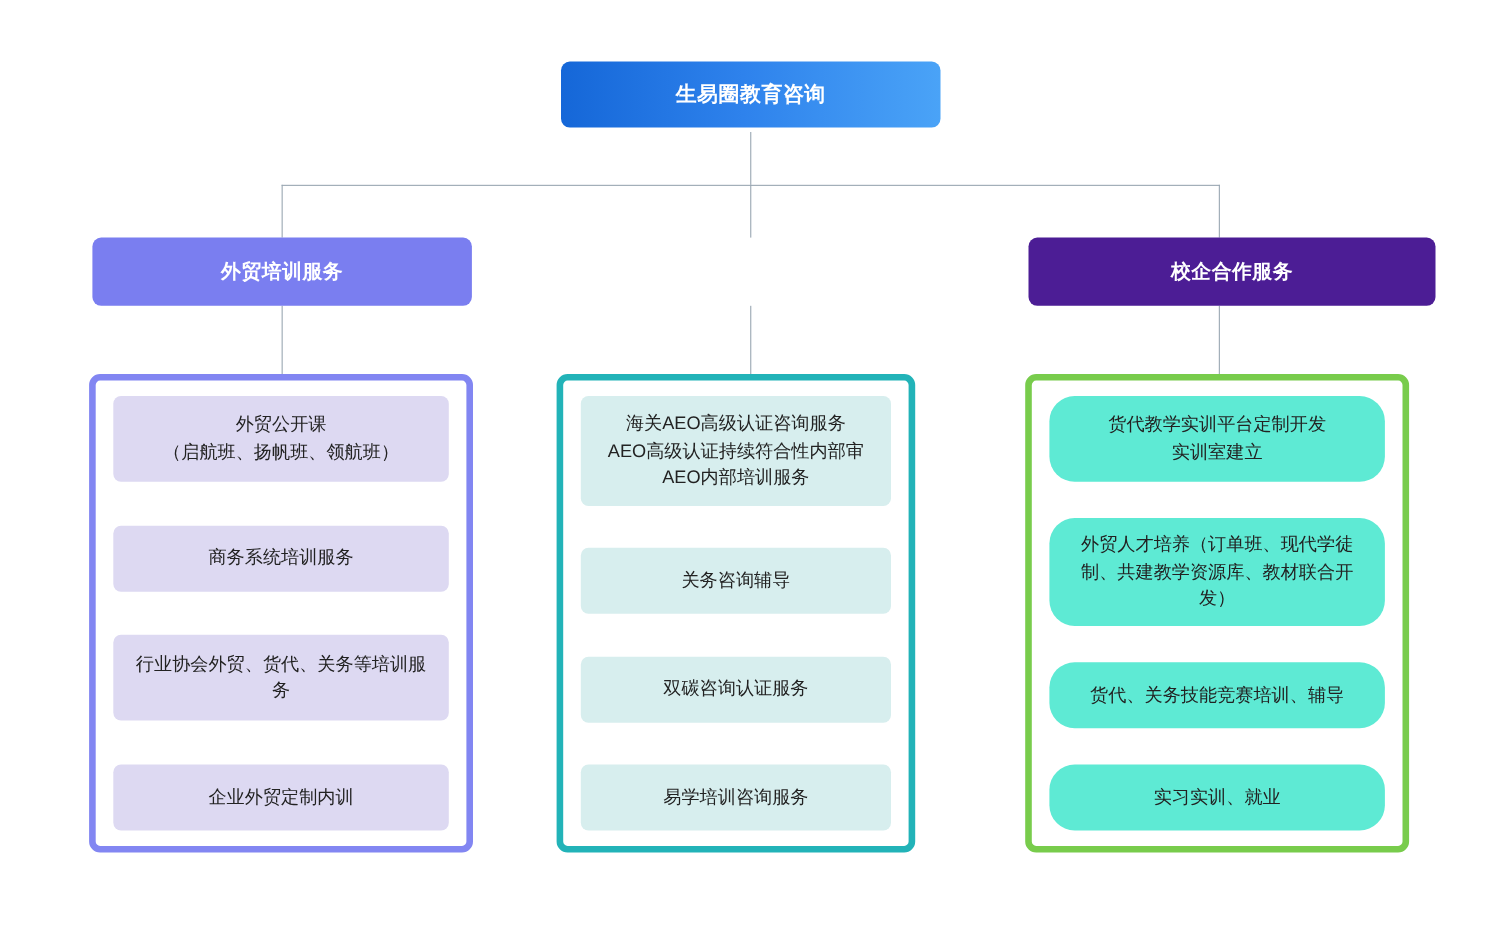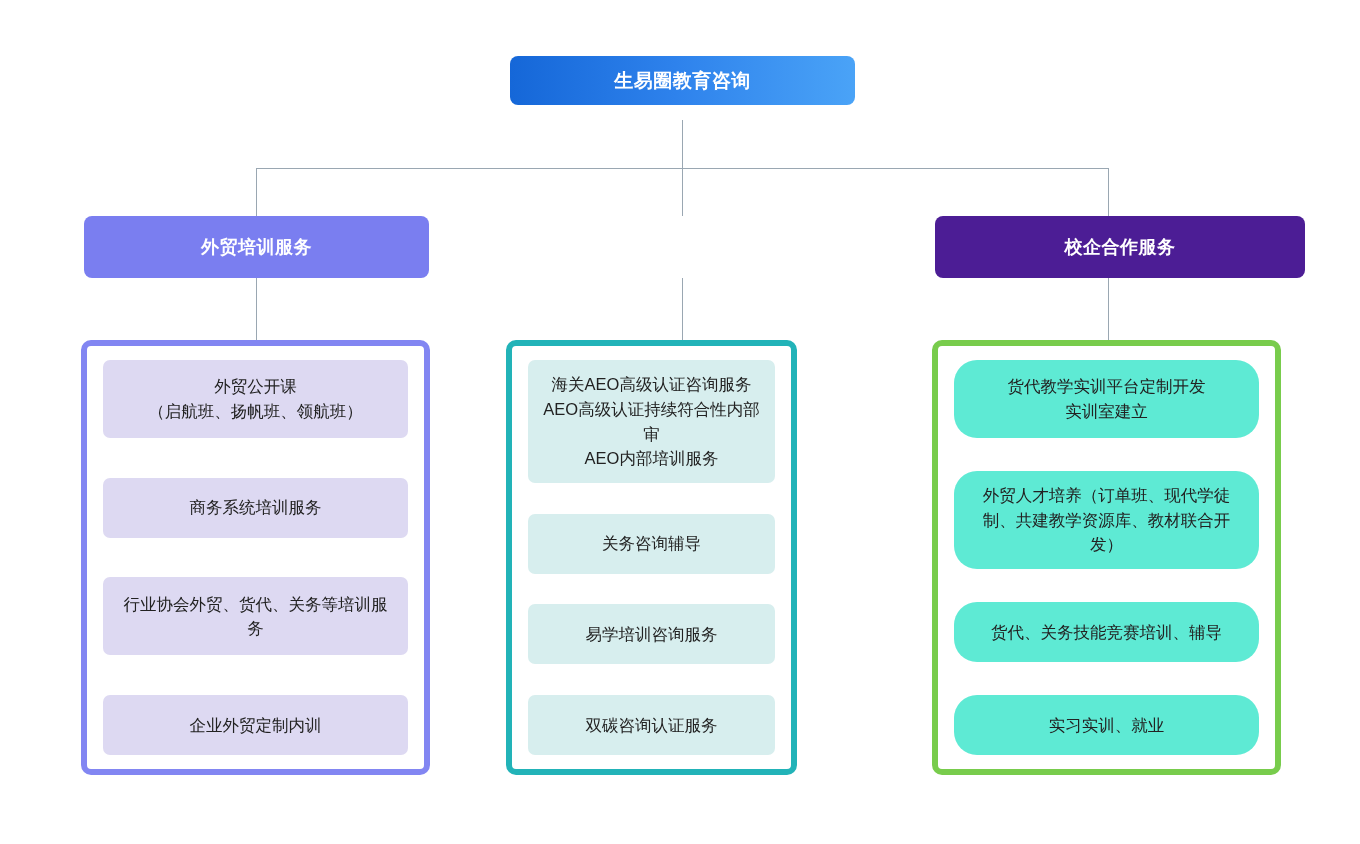--- a/index.html
+++ b/index.html
@@ -21,21 +21,21 @@
     width: 1360px;
     height: 844px;
   }
 
   
   .root-node {
     position: absolute;
     left: 510px;
     top: 56px;
     width: 345px;
-    height: 49px;
+    height: 60px;
     border-radius: 8px;
     background: linear-gradient(90deg, #1567d8 0%, #2e82ec 48%, #4aa3f7 100%);
     display: flex;
     align-items: center;
     justify-content: center;
     box-sizing: border-box;
   }
   .root-node .node-title {
     color: #ffffff;
     font-size: 19px;
@@ -80,21 +80,21 @@
     border-radius: 10px;
     border: 6px solid #14532d;
     background: #ffffff;
     box-sizing: border-box;
     padding: 14px 16px;
     display: flex;
     flex-direction: column;
     justify-content: space-between;
   }
   .branch-box.col-0 { left: 81px;  width: 349px; border-color: #8286f2; }
-  .branch-box.col-1 { left: 506px; width: 291px; border-color: #22b3b8; }
+  .branch-box.col-1 { left: 506px; width: 326px; border-color: #22b3b8; }
   .branch-box.col-2 { left: 932px; width: 349px; border-color: #78cc4c; }
 
   
   .leaf-card {
     border-radius: 7px;
     display: flex;
     align-items: center;
     justify-content: center;
     text-align: center;
     color: #222222;
@@ -147,22 +147,22 @@
     <div class="leaf-card h-1">商务系统培训服务</div>
     <div class="leaf-card h-2">行业协会外贸、货代、关务等培训服务</div>
     <div class="leaf-card h-1">企业外贸定制内训</div>
   </div>
 
   <div class="branch-box col-1">
     <div class="leaf-card h-3">海关AEO高级认证咨询服务
 AEO高级认证持续符合性内部审
 AEO内部培训服务</div>
     <div class="leaf-card h-1">关务咨询辅导</div>
+    <div class="leaf-card h-1">双碳咨询认证服务</div>
     <div class="leaf-card h-1">易学培训咨询服务</div>
-    <div class="leaf-card h-1">双碳咨询认证服务</div>
   </div>
 
   <div class="branch-box col-2">
     <div class="leaf-card h-2">货代教学实训平台定制开发
 实训室建立</div>
     <div class="leaf-card h-4">外贸人才培养（订单班、现代学徒制、共建教学资源库、教材联合开发）</div>
     <div class="leaf-card h-1">货代、关务技能竞赛培训、辅导</div>
     <div class="leaf-card h-1">实习实训、就业</div>
   </div>
 

